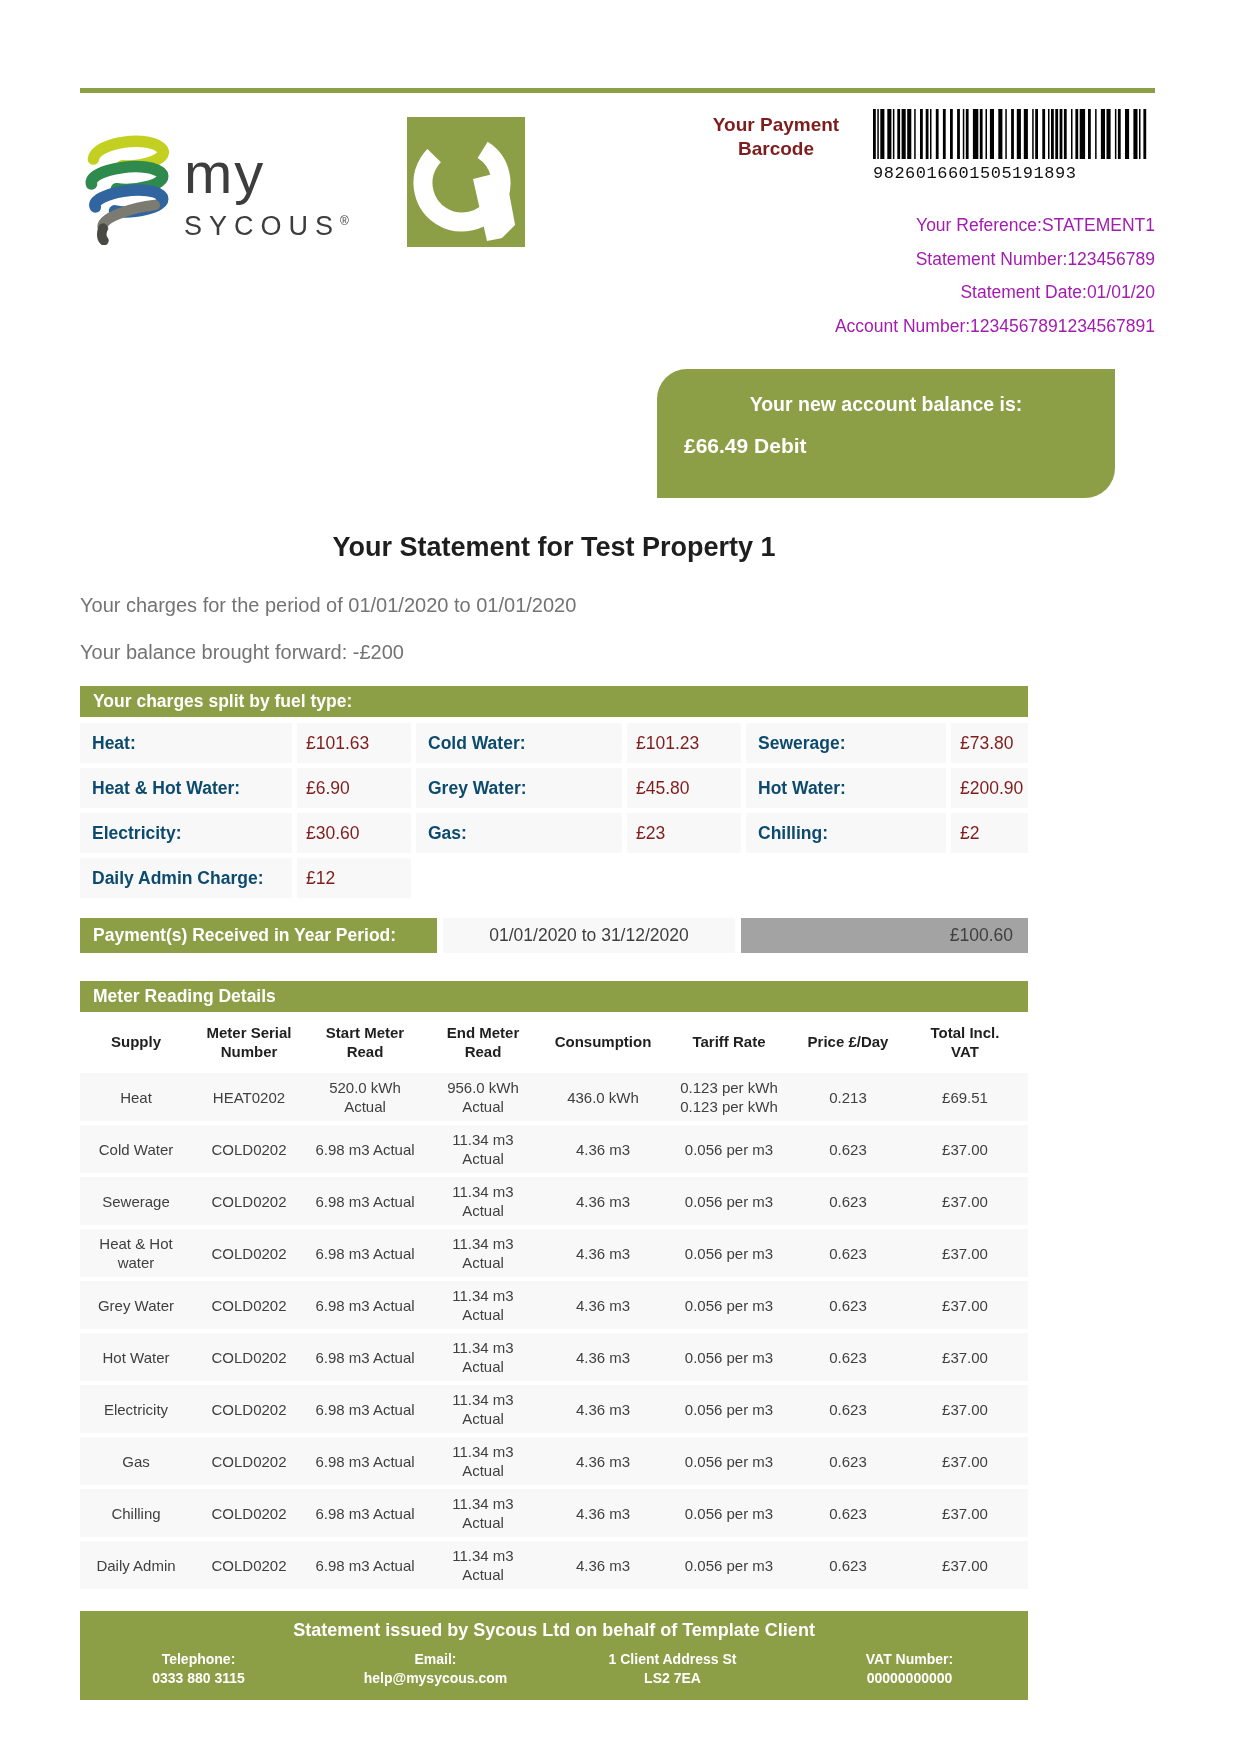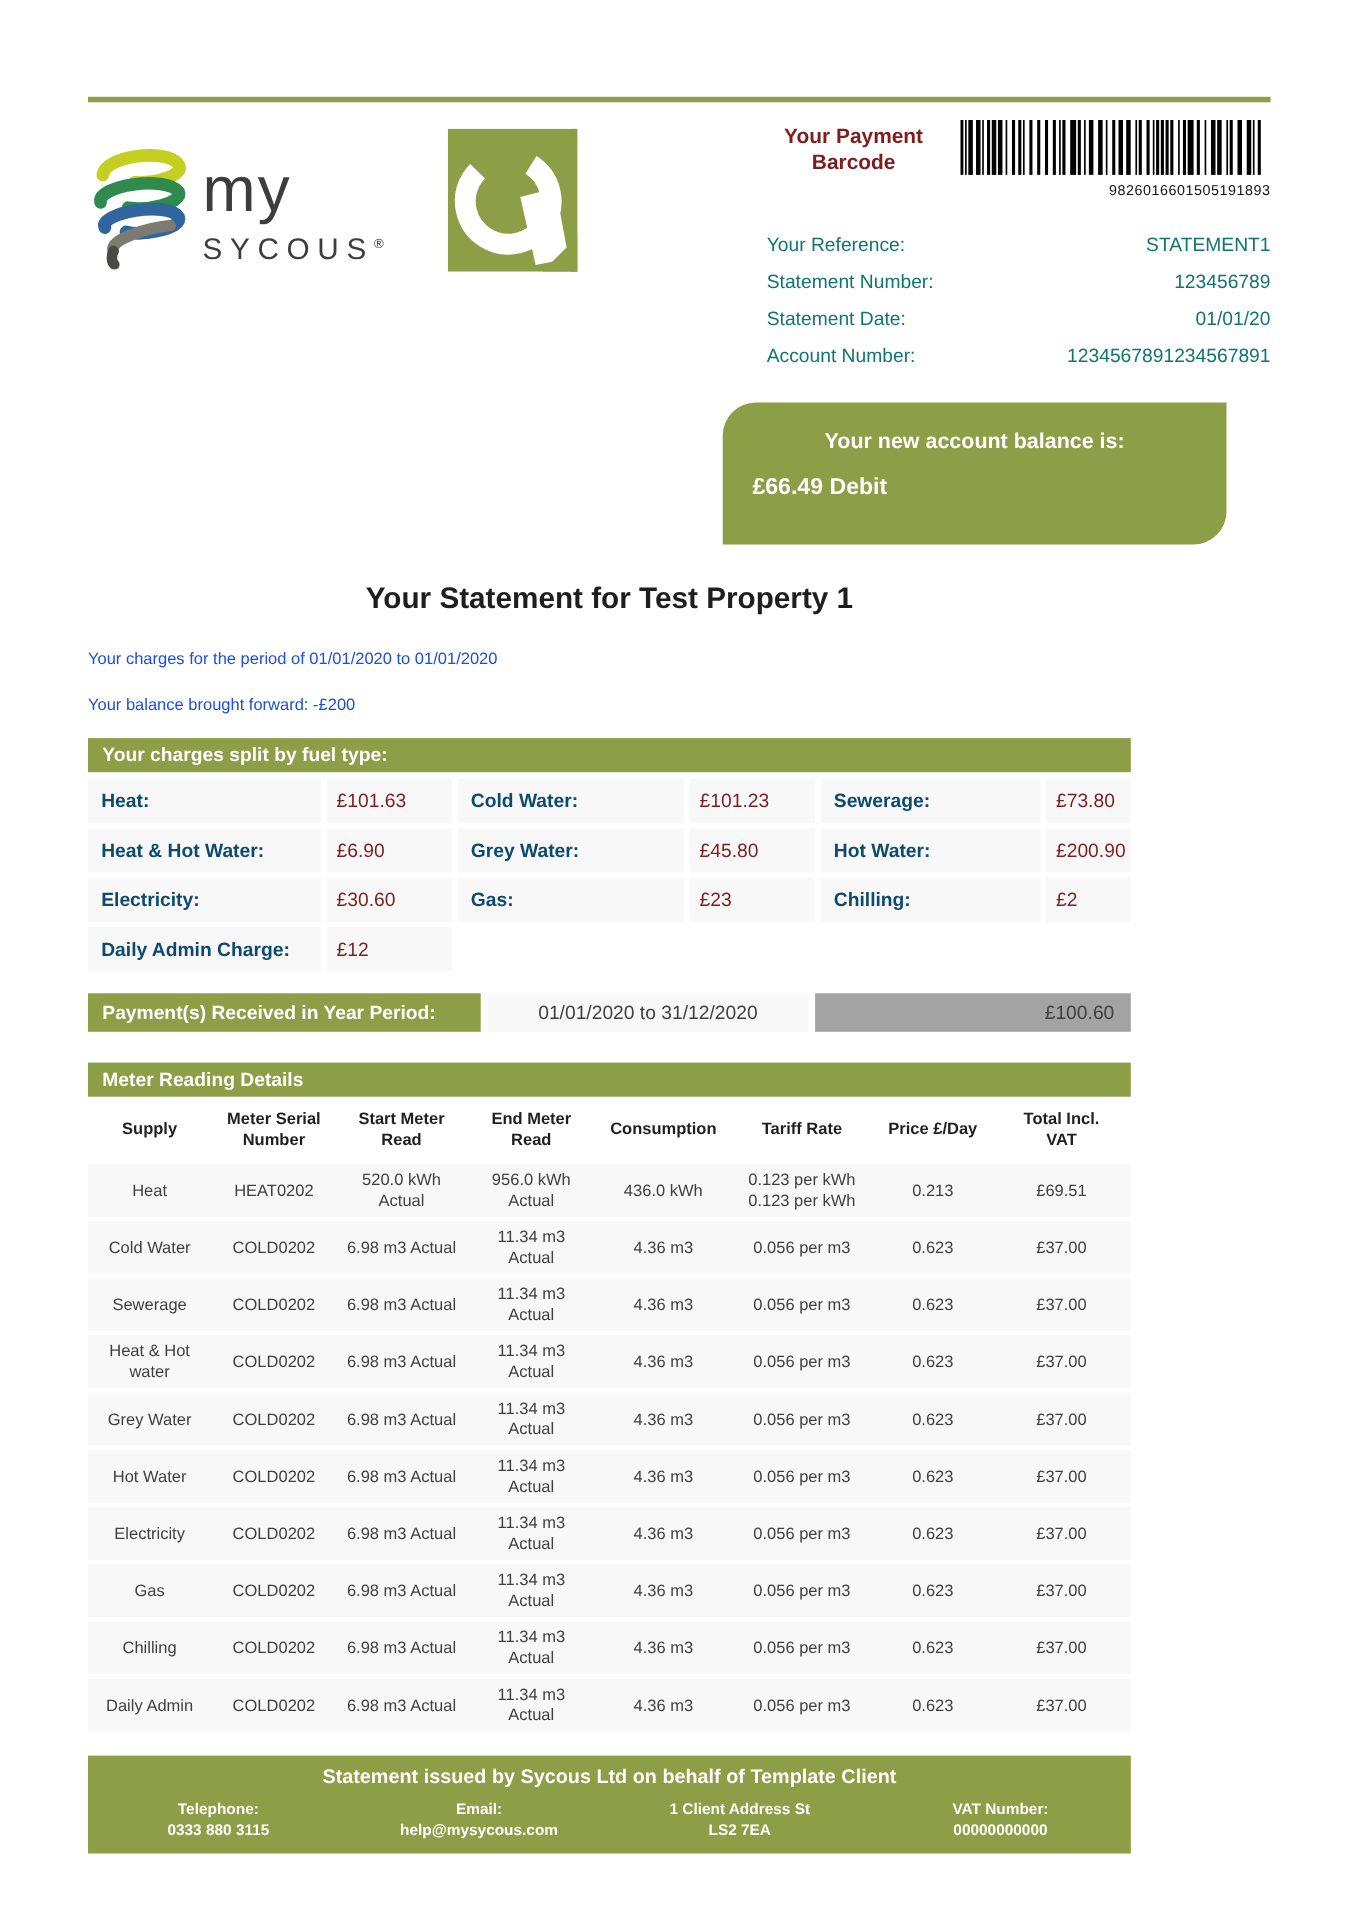--- a/index.html
+++ b/index.html
@@ -18,35 +18,35 @@
   .brand-text{margin-left:12px;padding-top:22px;}
   .brand-my{font-size:58px;line-height:56px;color:#3d3d3d;letter-spacing:2px;}
   .brand-sycous{font-size:27px;letter-spacing:7px;color:#3d3d3d;margin-top:10px;}
   .brand-sycous sup{font-size:12px;letter-spacing:0;}
   .g-logo{margin-left:58px;margin-top:-6px;flex:none;}
 
   .pay-block{width:458px;margin-left:auto;}
   .pay-top{display:flex;align-items:flex-start;}
   .pay-title{width:158px;text-align:center;font-weight:bold;font-size:19px;line-height:24px;color:#7f1d1d;padding-top:4px;}
   .barcode-wrap{margin-left:18px;width:282px;}
-  .barcode-num{font-family:Liberation Sans, sans-serif;font-size:13px;color:#111;text-align:right;margin-top:1px;letter-spacing:.5px;}
+  .barcode-num{font-family:Liberation Mono, monospace;font-size:17px;color:#111;text-align:left;margin-top:1px;letter-spacing:.5px;}
   .ref-fields{margin-top:26px;}
-  .ref-row{display:flex;justify-content:space-between;font-size:17.5px;line-height:33.5px;color:#0f766e;}
+  .ref-row{display:flex;justify-content:flex-end;font-size:17.5px;line-height:33.5px;color:#a21caf;}
 
   
   .balance-box{
     width:404px;margin:26px 45px 0 auto;background:#8C9E46;color:#fff;
     border-radius:30px 0 30px 0;padding:24px 27px 40px 27px;
   }
   .balance-title{font-weight:bold;font-size:19.5px;text-align:center;}
   .balance-amount{font-weight:bold;font-size:21px;margin-top:18px;}
 
   
   .stmt-heading{width:948px;text-align:center;font-weight:bold;font-size:27px;color:#1e1e1e;margin:34px 0 0 0;}
-  .para{font-size:15px;margin-top:31px;color:#1d4ed8;}
+  .para{font-size:20px;margin-top:31px;color:#737373;}
   .para.tight{margin-top:24px;}
 
   .bar-green{
     width:948px;box-sizing:border-box;background:#8C9E46;color:#fff;
     font-weight:bold;font-size:17.5px;padding:5px 13px;margin-top:22px;
   }
   .bar-green.meter{margin-top:28px;}
 
   .charges-grid{
     width:948px;display:grid;margin-top:6px;

